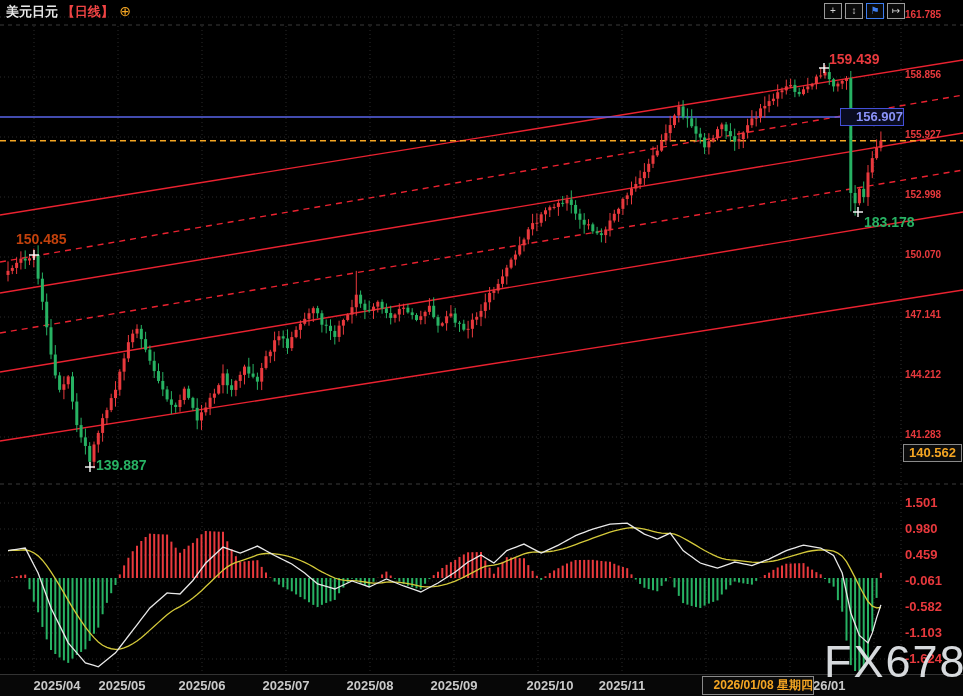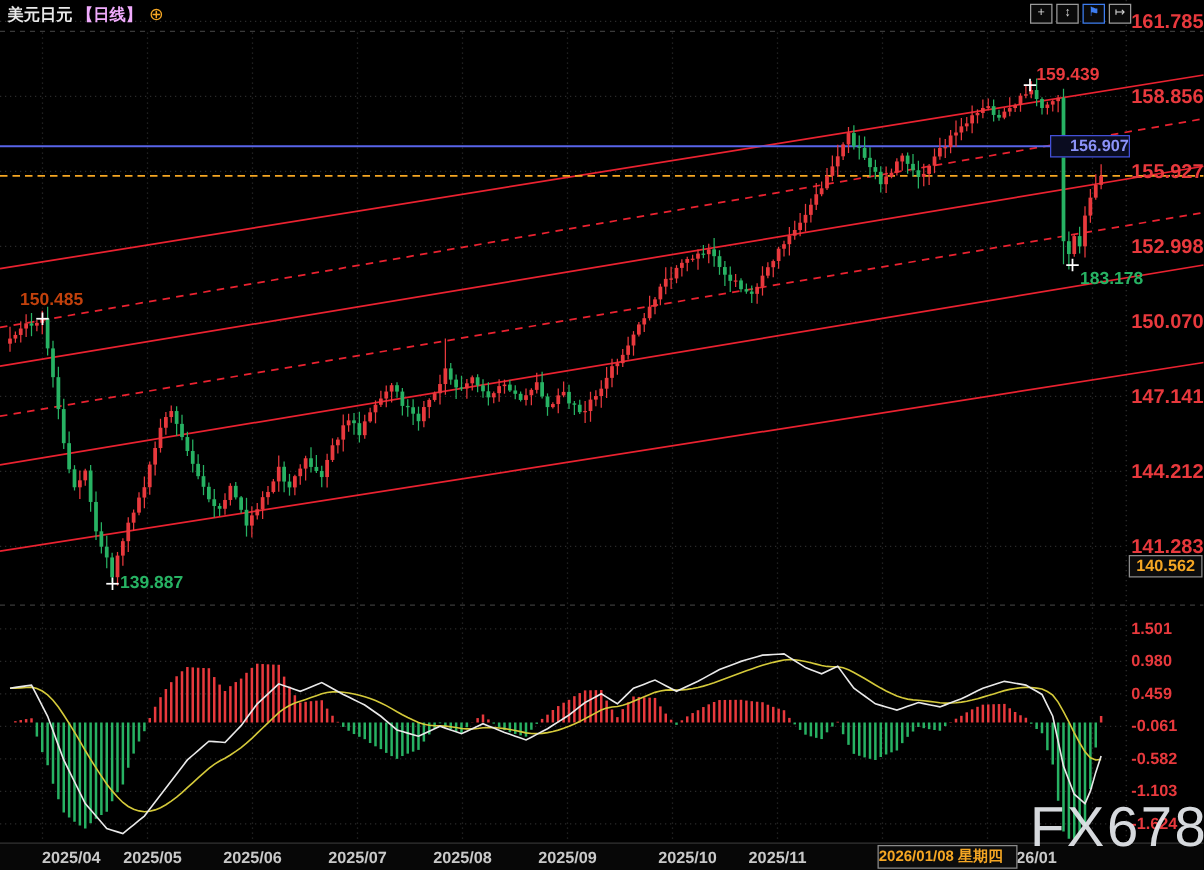--- a/index.html
+++ b/index.html
@@ -1,43 +1,43 @@
 <!DOCTYPE html>
 <html><head>
 <meta charset="utf-8">
 <style>
   html,body{margin:0;padding:0;background:#000;width:963px;height:696px;overflow:hidden;
     font-family:"Liberation Sans",sans-serif;-webkit-font-smoothing:antialiased;}
   #stage{position:relative;width:963px;height:696px;background:#000;}
   #chart-svg{position:absolute;left:0;top:0;}
   .lbl{position:absolute;white-space:nowrap;pointer-events:none;}
   #hdr{position:absolute;left:6px;top:3px;font-size:13px;font-weight:700;color:#e9e9e9;z-index:5;}
-  #hdr .tf{color:#f0abfc;text-align:center;}
+  #hdr .tf{color:#ef4444;text-align:center;}
   #hdr .plus{color:#f5a623;font-weight:400;font-size:14px;margin-left:2px;}
   #toolbar{position:absolute;right:58px;top:3px;display:flex;gap:3px;z-index:6;}
   .tbico{width:16px;height:14px;border:1px solid #9a9a9a;color:#d7d7d7;font-size:10px;
     line-height:14px;text-align:center;background:#0a0a0a;cursor:pointer;}
   .tbico.on{border-color:#3d7df0;color:#3d7df0;}
-  .ytick{position:absolute;left:905px;font-size:16px;font-weight:700;color:#e8393d;}
+  .ytick{position:absolute;left:905px;font-size:10px;font-weight:700;color:#e8393d;}
   .mtick{position:absolute;left:905px;font-size:13px;font-weight:700;color:#e8393d;}
   .anno{position:absolute;font-size:14px;font-weight:700;}
   #blue-box{position:absolute;left:840px;top:108px;width:62px;height:16px;border:1px solid #4350d8;
     background:#0a0c20;color:#8b93f8;font-size:13px;font-weight:700;text-align:right;line-height:16px;z-index:4;}
   #price-box{position:absolute;left:903px;top:444px;width:57px;height:16px;border:1px solid #8a8a8a;
     background:#0c0c0c;color:#f5a623;font-size:13px;font-weight:700;text-align:center;line-height:16px;z-index:4;}
   #macd-hdr{position:absolute;left:5px;top:489px;font-size:13px;font-weight:700;color:#e9e9e9;z-index:5;}
   #macd-hdr .dea{color:#d4c93a;margin-left:10px;}
   #macd-hdr .mcd{color:#d244d2;margin-left:10px;}
   #macd-hdr .diff{margin-left:8px;}
   #watermark{position:absolute;left:824px;top:636px;font-size:45px;font-weight:500;letter-spacing:2px;
     color:#e7eaee;opacity:.93;z-index:7;}
   #xaxis{position:absolute;left:0;top:674px;width:963px;height:22px;background:#070707;border-top:1px solid #333;z-index:6;}
   .xlab{position:absolute;top:3px;transform:translateX(-50%);font-size:13px;font-weight:700;color:#c9c9c9;}
   #date-box{position:absolute;left:702px;top:1px;width:110px;height:17px;border:1px solid #8a8a8a;
-    background:#0c0c0c;color:#f5a623;font-size:12px;font-weight:700;text-align:left;line-height:17px;z-index:3;}
+    background:#0c0c0c;color:#f5a623;font-size:12px;font-weight:700;text-align:right;line-height:17px;z-index:3;}
 </style>
 </head>
 <body>
 
 <div id="stage">
   <svg id="chart-svg" width="963" height="674">
       <line x1="34" y1="26" x2="34" y2="672" stroke="#2a2a2a" stroke-width="1" stroke-dasharray="1 3"></line>
       <line x1="118" y1="26" x2="118" y2="672" stroke="#2a2a2a" stroke-width="1" stroke-dasharray="1 3"></line>
       <line x1="202" y1="26" x2="202" y2="672" stroke="#2a2a2a" stroke-width="1" stroke-dasharray="1 3"></line>
       <line x1="286" y1="26" x2="286" y2="672" stroke="#2a2a2a" stroke-width="1" stroke-dasharray="1 3"></line>

